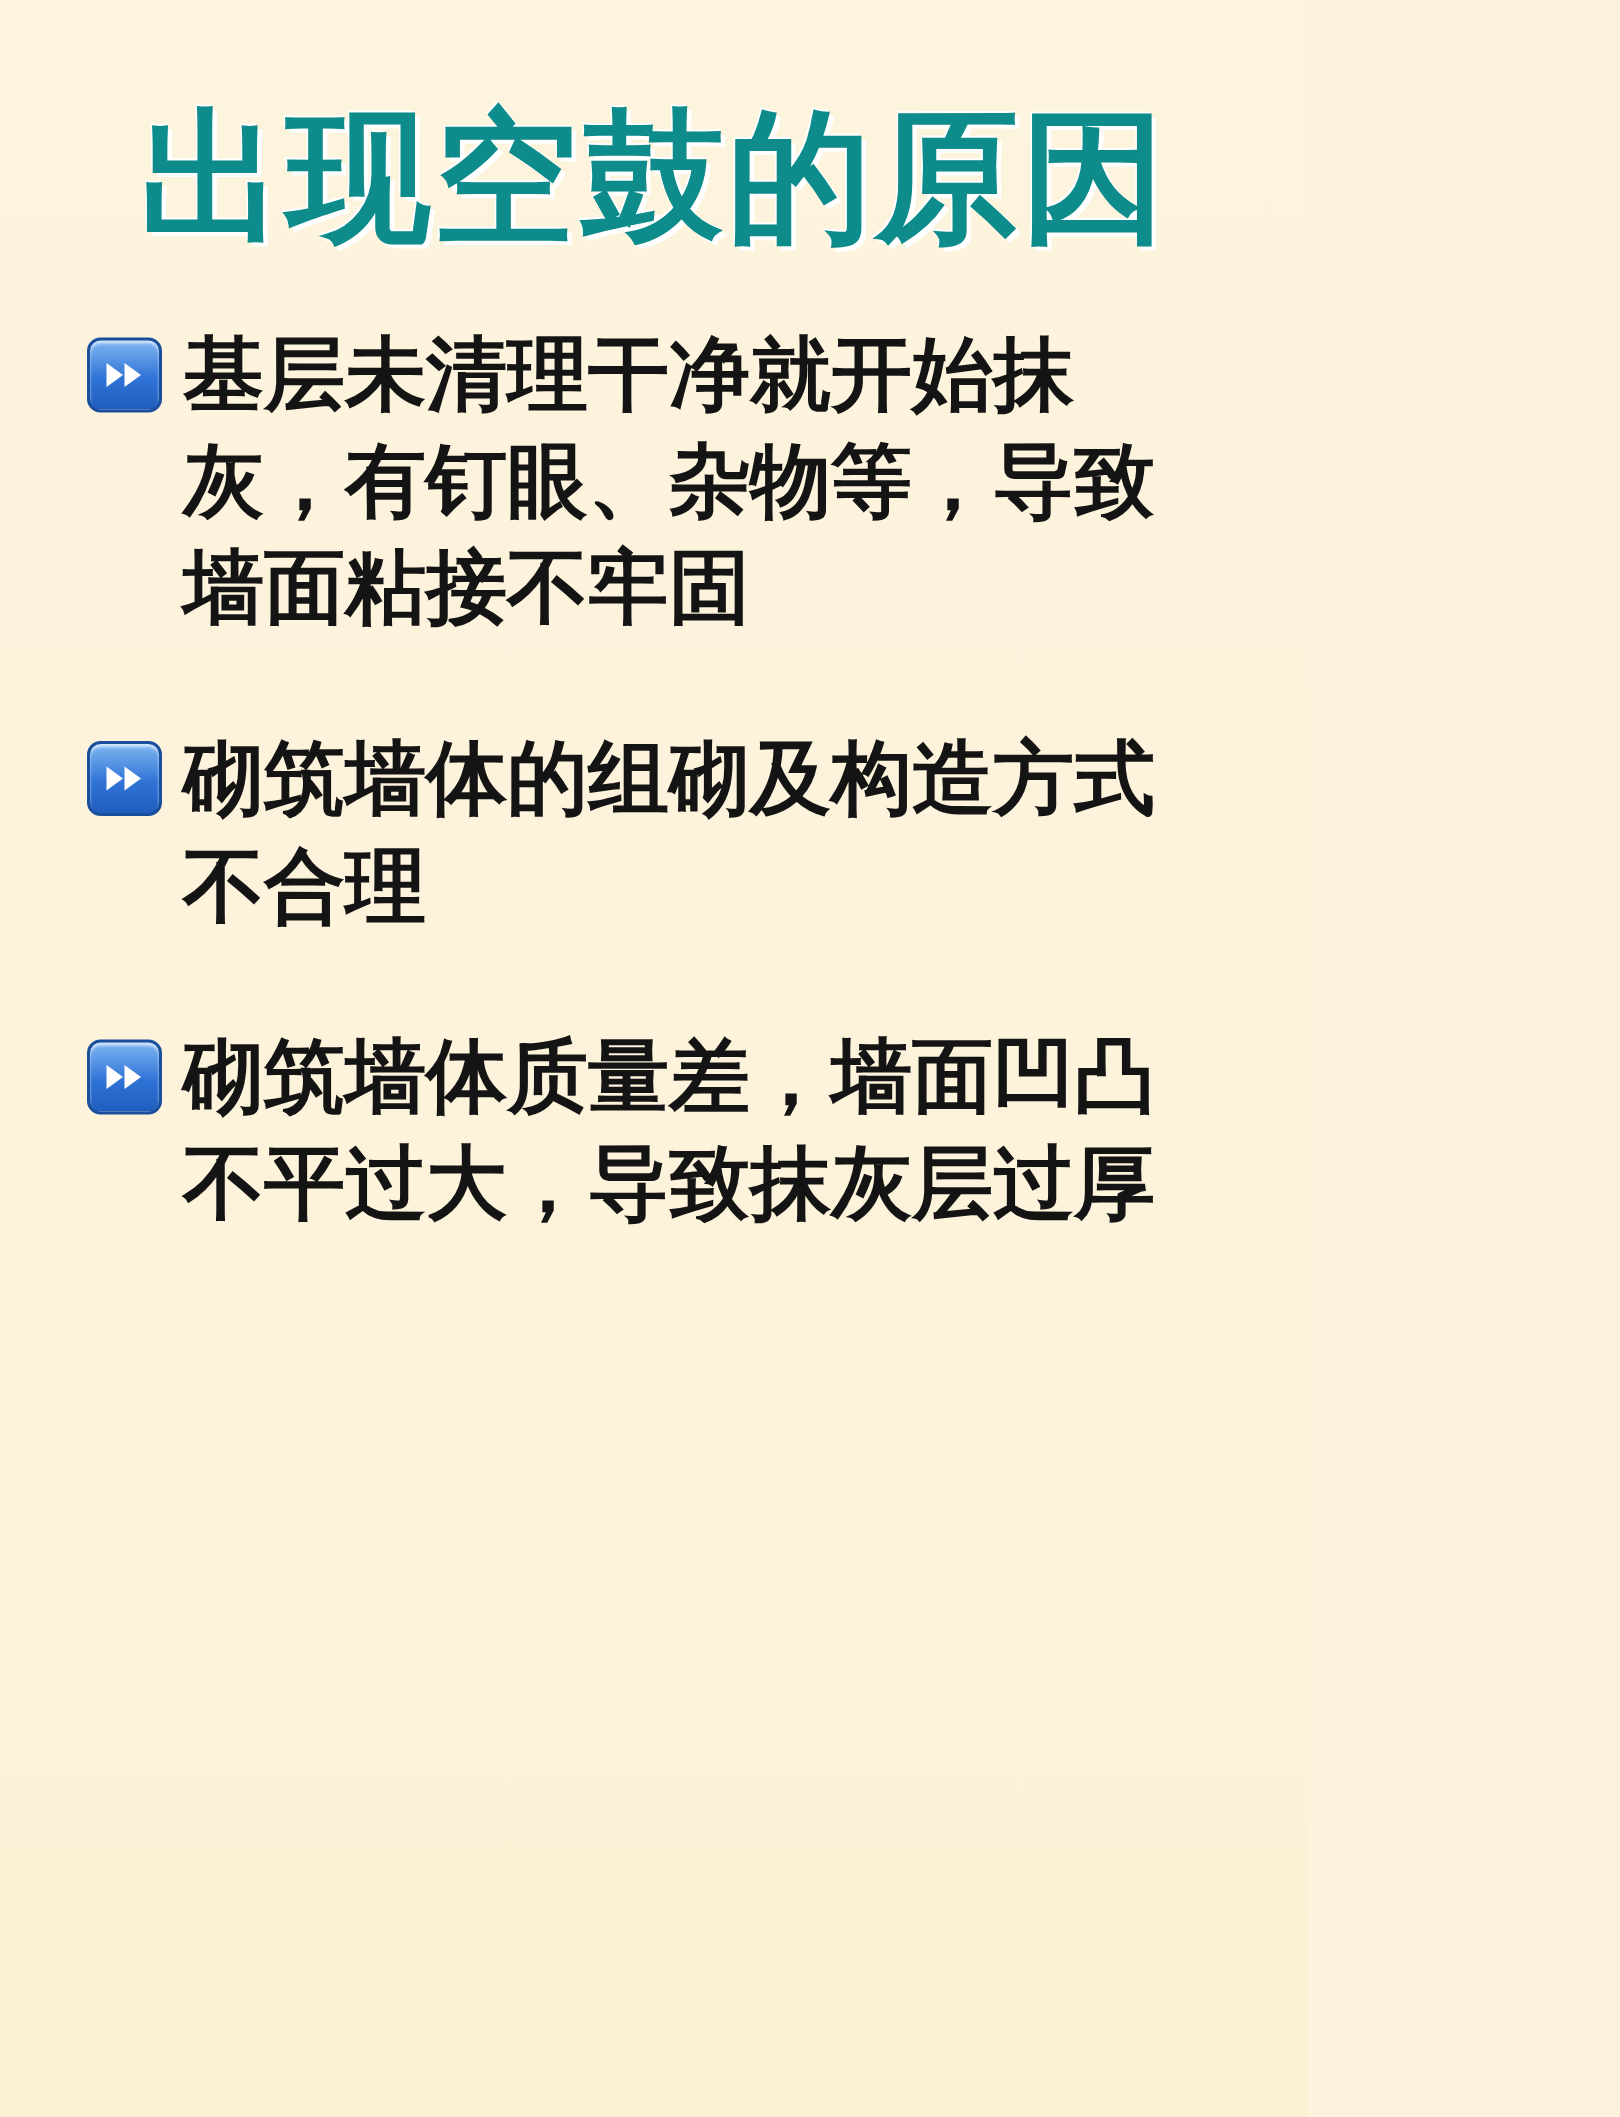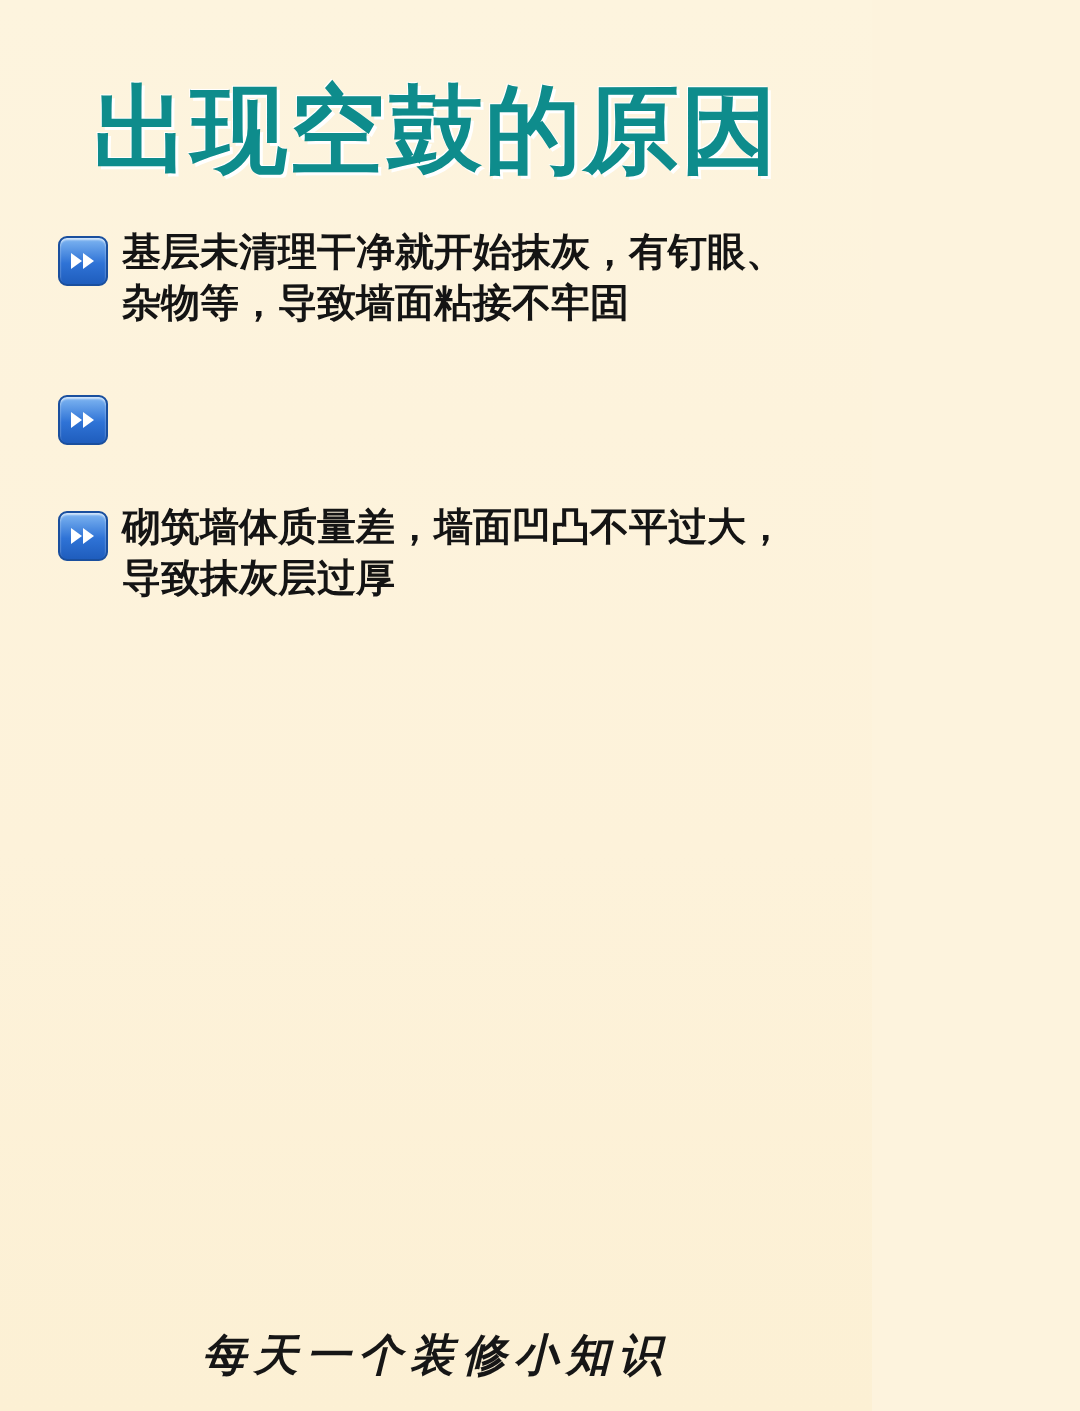--- a/index.html
+++ b/index.html
@@ -12,21 +12,21 @@
     background: #fdf3dd;
     font-family: "Liberation Sans", sans-serif;
     overflow: hidden;
   }
   .page {
     position: relative;
     width: 872px;
     height: 1411px;
     background: linear-gradient(180deg, #fdf4de 0%, #fdf2da 60%, #fcf0d4 100%);
     box-sizing: border-box;
-    padding: 16px 58px;
+    padding: 5px 58px;
   }
   .title {
     text-align: center;
     font-size: 96px;
     font-weight: bold;
     color: #0e8c8c;
     letter-spacing: 2px;
     padding-top: 62px;
     line-height: 1.08;
     text-shadow: 3px 3px 0 #ffffff, -1px -1px 0 #ffffff;
@@ -52,21 +52,21 @@
     box-shadow: inset 0 2px 2px rgba(255,255,255,0.65);
     position: relative;
   }
   .bullet-icon svg {
     position: absolute;
     left: 50%;
     top: 50%;
     transform: translate(-50%, -50%);
   }
   .item-text {
-    font-size: 39px;
+    font-size: 54px;
     line-height: 1.32;
     color: #141414;
     font-weight: bold;
     letter-spacing: 0px;
   }
   .footer {
     position: absolute;
     left: 0;
     right: 0;
     bottom: 26px;
@@ -99,30 +99,30 @@
     </div>
 
 
     <div class="item">
       <span class="bullet-icon">
         <svg width="26" height="20" viewBox="0 0 26 20" aria-hidden="true">
           <polygon points="1,2 12,10 1,18" fill="#ffffff"></polygon>
           <polygon points="13,2 24,10 13,18" fill="#ffffff"></polygon>
         </svg>
       </span>
+      <span class="item-text">砌筑墙体的组砌及构造方式不合理</span>
     </div>
 
     <div class="item">
       <span class="bullet-icon">
         <svg width="26" height="20" viewBox="0 0 26 20" aria-hidden="true">
           <polygon points="1,2 12,10 1,18" fill="#ffffff"></polygon>
           <polygon points="13,2 24,10 13,18" fill="#ffffff"></polygon>
         </svg>
       </span>
       <span class="item-text">砌筑墙体质量差，墙面凹凸不平过大，导致抹灰层过厚</span>
     </div>
 
 
   </div>
 
-  <div class="footer">每天一个装修小知识</div>
 
 </div>
 
 </body></html>

